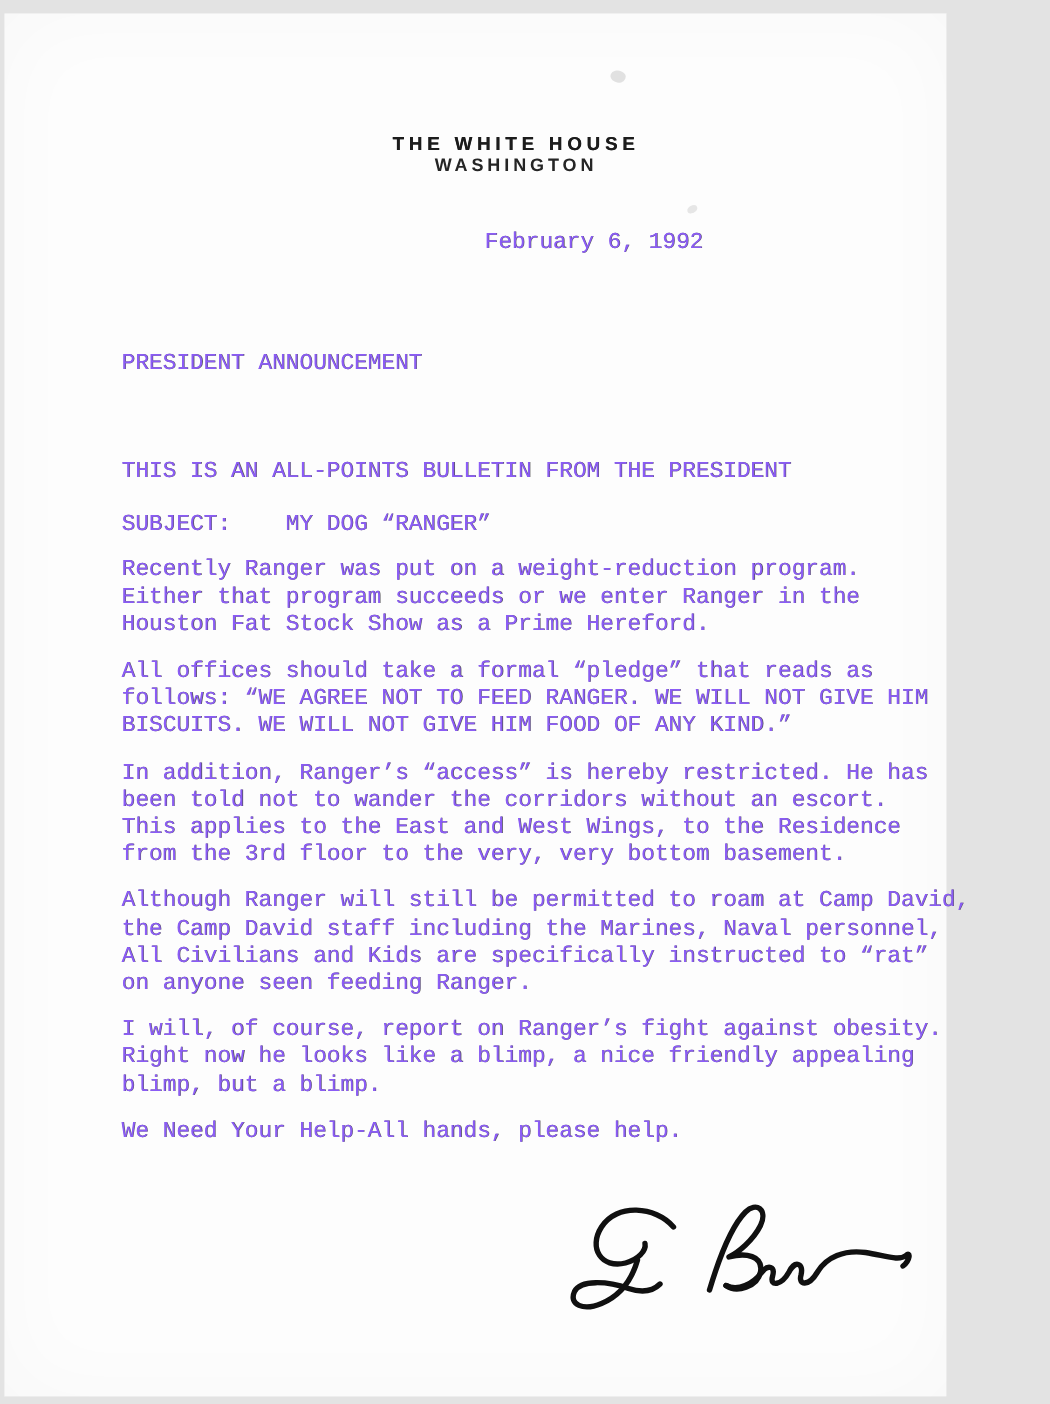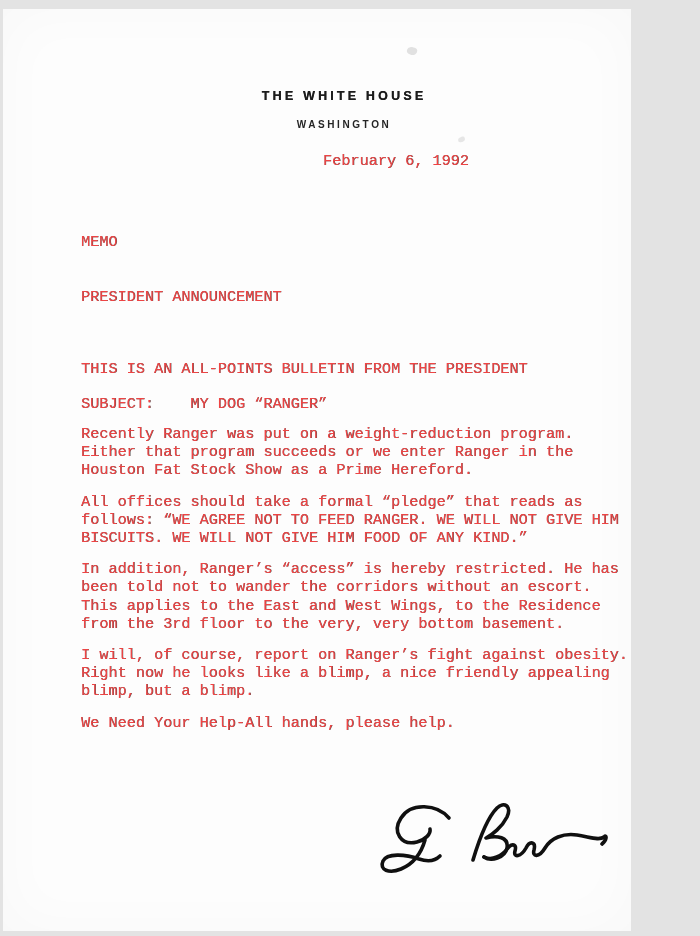--- a/index.html
+++ b/index.html
@@ -24,31 +24,31 @@
     color: #1c1c1c;
   }
   .letterhead .org {
     font-family: "Liberation Sans", sans-serif;
     font-size: 12.5px;
     font-weight: 700;
     letter-spacing: 3.2px;
     text-shadow: 0.2px 0 0 currentColor;
   }
   .letterhead .loc {
-    margin-top: 16px;
+    margin-top: 0;
     font-family: "Liberation Sans", sans-serif;
-    font-size: 10px;
+    font-size: 12px;
     font-weight: 700;
     letter-spacing: 2.6px;
     color: #252525;
   }
   .typewriter {
     font-family: "Liberation Mono", monospace;
     font-size: 15.2px;
-    color: #ef4444;
+    color: #8b5cf6;
     text-shadow: 0.35px 0 0 rgba(23,23,23,0.75);
   }
   .date-line {
     position: absolute;
     top: 143px; left: 320px;
     line-height: 18.2px;
     white-space: pre;
   }
   .body-block {
     position: absolute;
@@ -92,36 +92,39 @@
     <div class="loc">WASHINGTON</div>
   </div>
 
   <div class="speck speck-a"></div>
   <div class="speck speck-b"></div>
 
   <div class="typewriter date-line">February 6, 1992</div>
 
   <div class="typewriter body-block">
     <div class="pre">
-      <div>MEMO</div>
       <div class="gap17">PRESIDENT ANNOUNCEMENT</div>
     </div>
     <div class="pre gap17">THIS IS AN ALL-POINTS BULLETIN FROM THE PRESIDENT</div>
     <div class="pre gap26">SUBJECT:    MY DOG “RANGER”</div>
 
     <div class="pre para">Recently Ranger was put on a weight-reduction program.
 Either that program succeeds or we enter Ranger in the
 Houston Fat Stock Show as a Prime Hereford.</div>
     <div class="pre para">All offices should take a formal “pledge” that reads as
 follows: “WE AGREE NOT TO FEED RANGER. WE WILL NOT GIVE HIM
 BISCUITS. WE WILL NOT GIVE HIM FOOD OF ANY KIND.”</div>
     <div class="pre para">In addition, Ranger’s “access” is hereby restricted. He has
 been told not to wander the corridors without an escort.
 This applies to the East and West Wings, to the Residence
 from the 3rd floor to the very, very bottom basement.</div>
+    <div class="pre para">Although Ranger will still be permitted to roam at Camp David,
+the Camp David staff including the Marines, Naval personnel,
+All Civilians and Kids are specifically instructed to “rat”
+on anyone seen feeding Ranger.</div>
     <div class="pre para">I will, of course, report on Ranger’s fight against obesity.
 Right now he looks like a blimp, a nice friendly appealing
 blimp, but a blimp.</div>
     <div class="pre gap17">We Need Your Help-All hands, please help.</div>
 
   </div>
 
   <div class="signature">
     <svg viewBox="0 0 250 95" aria-hidden="true">
       <path d="M 88,20 C 76,6 50,4 40,20 C 31,34 40,48 56,44 C 64,42 70,36 69,31"></path>

